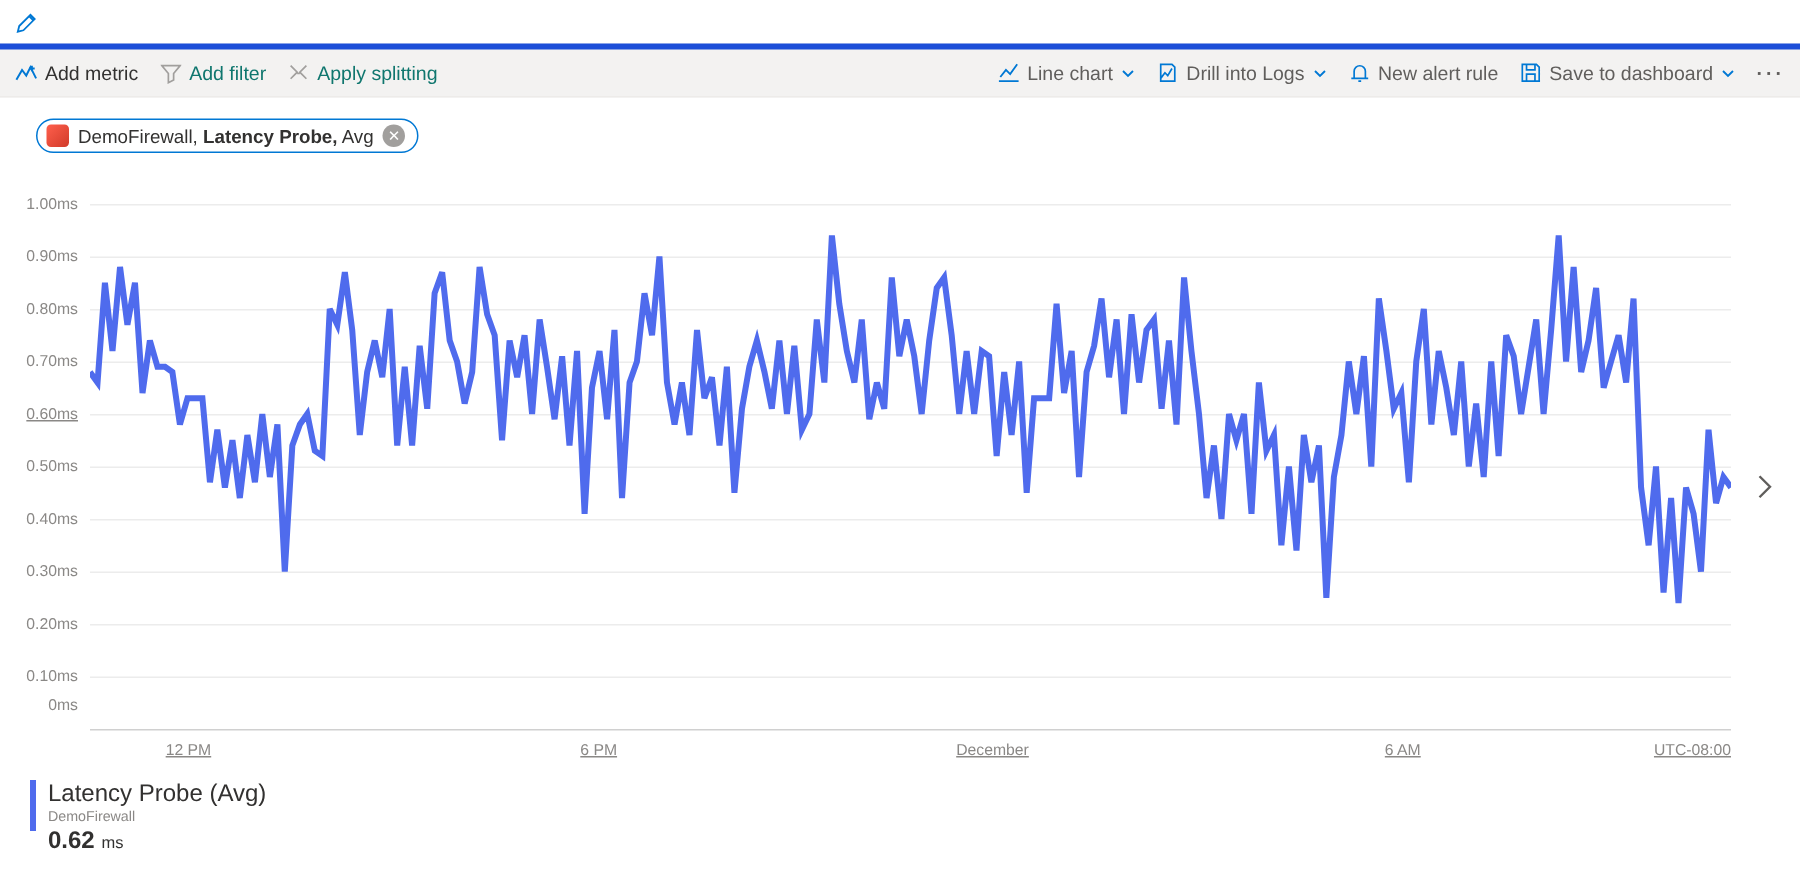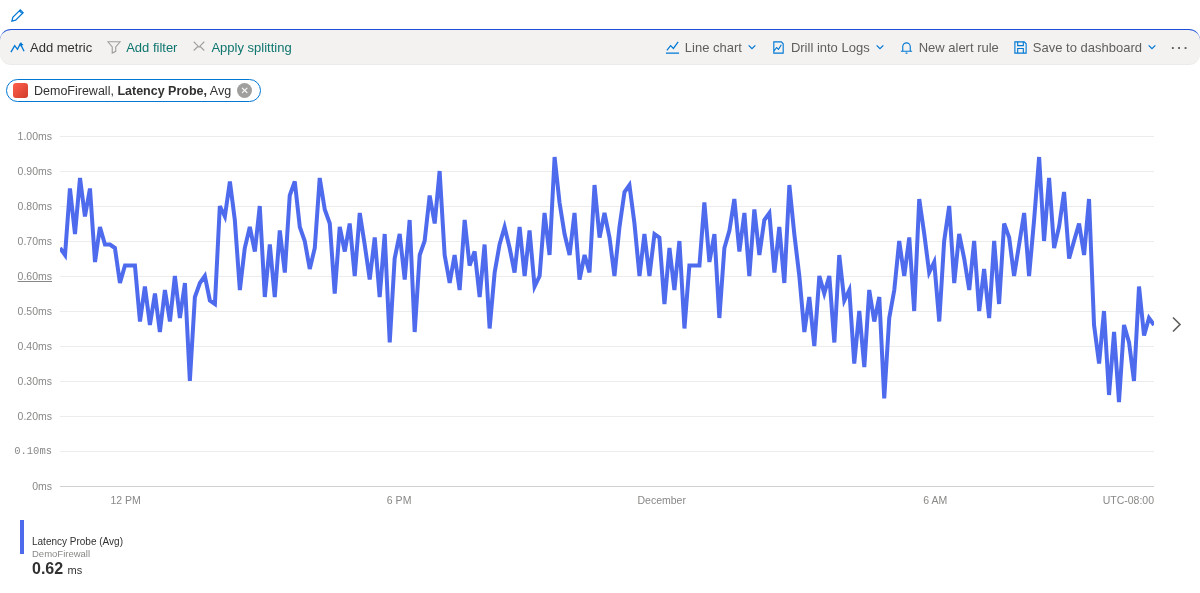--- a/index.html
+++ b/index.html
@@ -22,33 +22,32 @@
     .title-bar .pencil { color: #0078d4; }
 
     .toolbar {
       background: #f3f2f1;
       display: flex;
       align-items: center;
       padding: 4px 10px;
       height: 36px;
       font-size: 13px;
       color: #605e5c;
-      border-top: 1px solid #1d4ed8;
+      border-top: 4px solid #1d4ed8;
       border-bottom: 1px solid #edebe9;
-      border-radius: 11px;
     }
     .toolbar .tb-left { display: flex; gap: 14px; align-items: center; }
     .toolbar .tb-right { margin-left: auto; display: flex; gap: 14px; align-items: center; }
     .tb-item { display: inline-flex; align-items: center; gap: 5px; cursor: pointer; color: #605e5c; }
     .tb-item.primary { color: #323130; }
     .tb-item.disabled { color: #0f766e; cursor: default; }
     .chev { width: 10px; height: 10px; }
     .ico { width: 15px; height: 15px; display: inline-flex; align-items: center; justify-content: center; }
 
-    .pill-row { padding: 14px 6px 4px 6px; }
+    .pill-row { padding: 14px 6px 4px 6px; margin-left: 18px; }
     .pill {
       display: inline-flex;
       align-items: center;
       border: 1.5px solid #0078d4;
       border-radius: 14px;
       padding: 3px 8px 3px 6px;
       font-size: 12.5px;
       gap: 6px;
       background: #fff;
     }
@@ -92,20 +91,21 @@
       position: absolute;
       left: 50px; right: 36px;
       border-top: 1px solid #d0d0d0;
     }
     .x-label {
       position: absolute;
       bottom: 10px;
       font-size: 10.5px;
       color: #8a8886;
       transform: translateX(-50%);
+      text-decoration: underline;
     }
     .x-label.tz {
       right: 36px;
       transform: none;
     }
     svg.line-svg { position: absolute; left: 0; top: 0; width: 100%; height: 100%; }
     .scroll-arrow {
       position: absolute;
       right: 8px; top: 50%;
       transform: translateY(-50%);
@@ -116,21 +116,21 @@
     .legend {
       display: flex;
       align-items: flex-start;
       gap: 8px;
       padding: 4px 10px 0 20px;
     }
     .legend .bar {
       width: 4px; height: 34px; background: #4f6bed;
     }
     .legend .txt { line-height: 1.2; }
-    .legend .name { font-size: 10px; color: #323130; margin-top: 16px; }
+    .legend .name { font-size: 16px; color: #323130; }
     .legend .sub { font-size: 9.5px; color: #8a8886; }
     .legend .val { font-size: 16px; font-weight: 600; color: #323130; }
     .legend .val .unit { font-size: 11px; font-weight: 400; }
     .more-dots { letter-spacing: 2px; font-weight: bold; }
   </style>
 </head>
 <body>
 
 <div class="title-bar">
   <span class="ico pencil">
@@ -222,23 +222,23 @@
       <b>Latency Probe,</b>
       <span>Avg</span>
     </span>
     <span class="close">✕</span>
   </span>
 </div>
 
 <div class="chart-wrap">
   <div id="grid-container">
       <div class="x-baseline" style="top: 350px;"></div>
-      <div class="y-label" style="top: 350px;">0ms</div>
+      <div class="y-label" style="top: 334px;">0ms</div>
       <div class="gridline" style="top: 315px;"></div>
-      <div class="y-label" style="top: 315px; font-family: Liberation Mono, monospace;">0.10ms</div>
+      <div class="y-label" style="top: 315px;">0.10ms</div>
       <div class="gridline" style="top: 280px;"></div>
       <div class="y-label" style="top: 280px;">0.20ms</div>
       <div class="gridline" style="top: 245px;"></div>
       <div class="y-label" style="top: 245px;">0.30ms</div>
       <div class="gridline" style="top: 210px;"></div>
       <div class="y-label" style="top: 210px;">0.40ms</div>
       <div class="gridline" style="top: 175px;"></div>
       <div class="y-label" style="top: 175px;">0.50ms</div>
       <div class="gridline" style="top: 140px;"></div>
       <div class="y-label" style="top: 140px; text-decoration: underline;">0.60ms</div>

